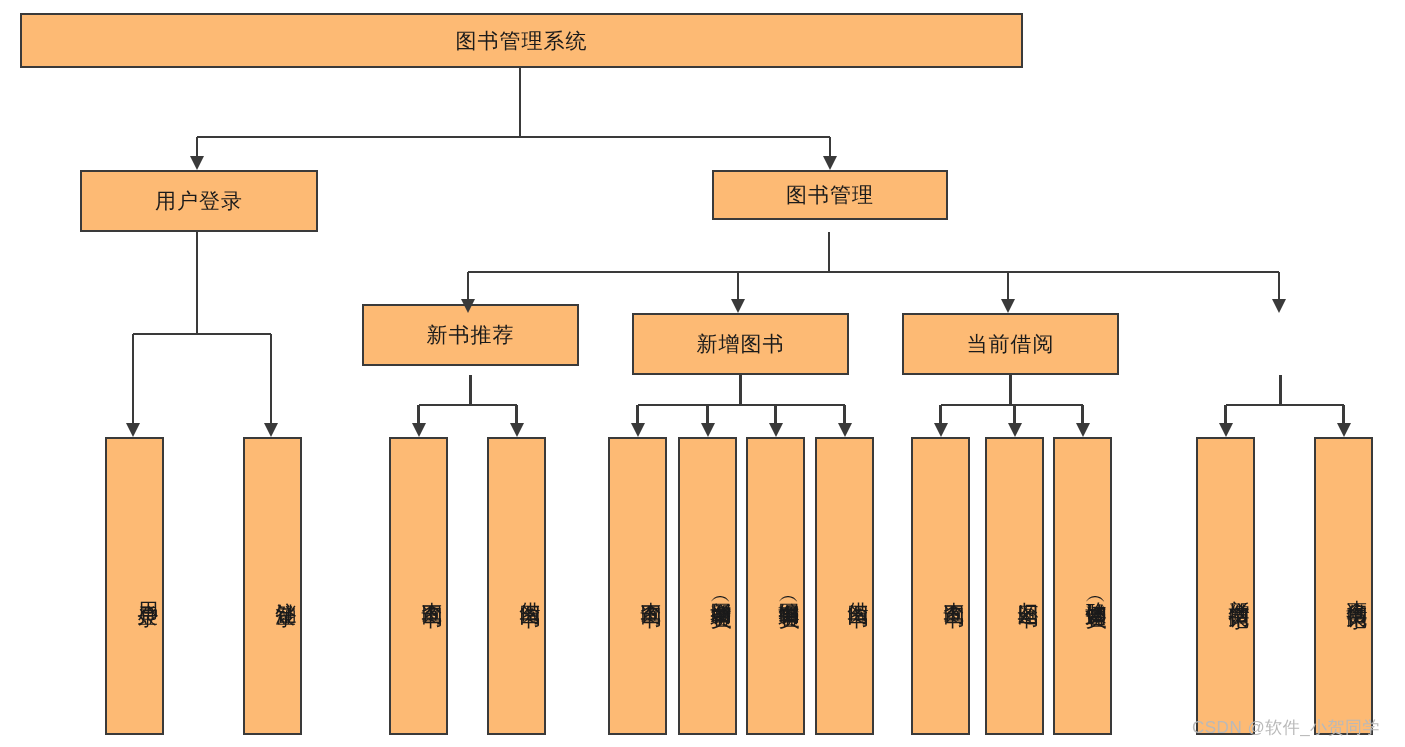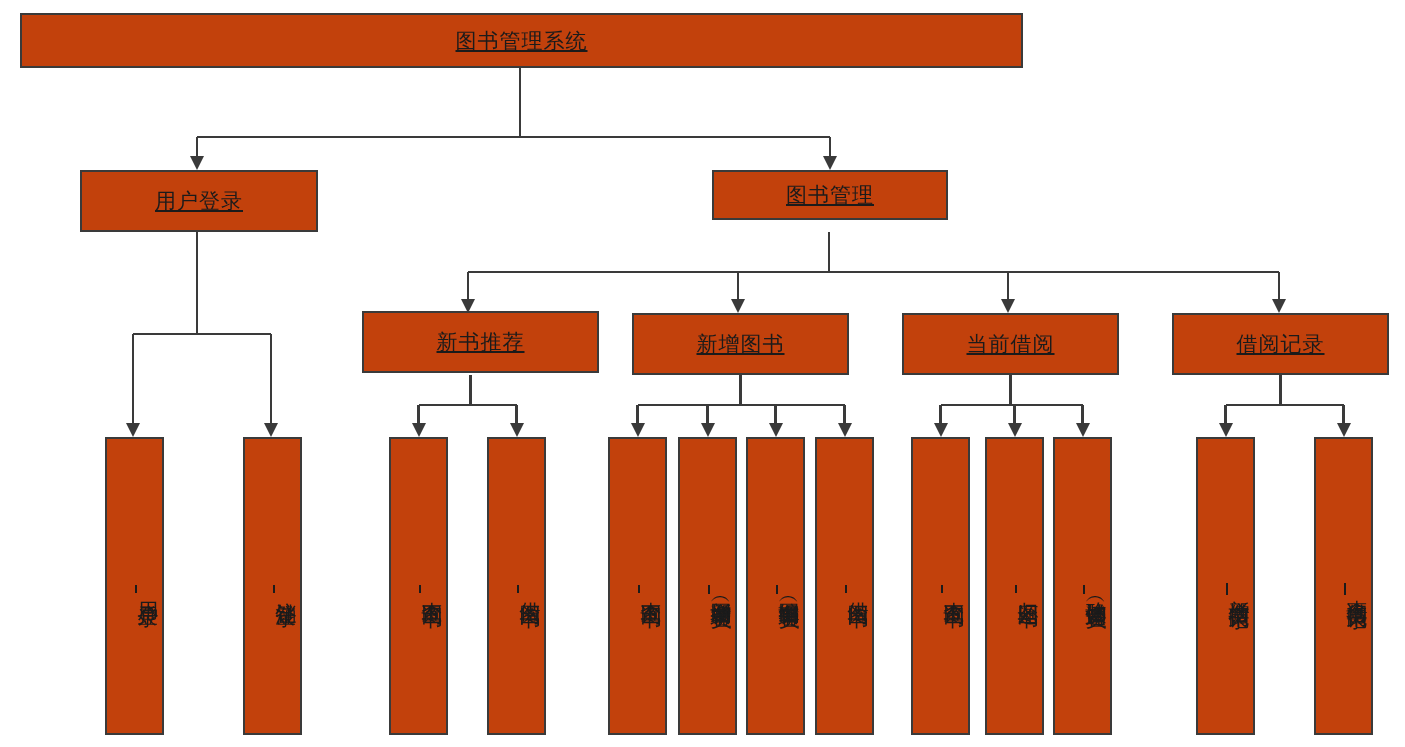--- a/index.html
+++ b/index.html
@@ -15,26 +15,25 @@
     width: 1405px;
     height: 747px;
     background: #ffffff;
     overflow: hidden;
   }
   
   .node {
     position: absolute;
     box-sizing: border-box;
     border: 2.5px solid #3a3a3a;
-    background: #c2410c;
+    background: #fdba74;
     display: flex;
     align-items: center;
     justify-content: center;
     color: #1b1b1b;
-    text-decoration: underline;
   }
   .node.horiz {
     font-size: 21px;
     letter-spacing: 1px;
     line-height: 1.1;
   }
   .node.root {
     font-size: 21px;
   }
   .node.vert {
@@ -88,31 +87,28 @@
     <span>图书管理系统</span>
   </div>
 
   <div class="node horiz" id="n-l2-0" style="left: 80px; top: 170px; width: 238px; height: 62px;">
     <span>用户登录</span>
   </div>
   <div class="node horiz" id="n-l2-1" style="left: 712px; top: 170px; width: 236px; height: 50px;">
     <span>图书管理</span>
   </div>
 
-  <div class="node horiz" id="n-l3-0" style="left: 362px; top: 311px; width: 237px; height: 62px;">
+  <div class="node horiz" id="n-l3-0" style="left: 362px; top: 304px; width: 217px; height: 62px;">
     <span>新书推荐</span>
   </div>
   <div class="node horiz" id="n-l3-1" style="left: 632px; top: 313px; width: 217px; height: 62px;">
     <span>新增图书</span>
   </div>
   <div class="node horiz" id="n-l3-2" style="left: 902px; top: 313px; width: 217px; height: 62px; justify-content: center;">
     <span>当前借阅</span>
-  </div>
-  <div class="node horiz" id="n-l3-3" style="left: 1172px; top: 313px; width: 217px; height: 62px;">
-    <span>借阅记录</span>
   </div>
 
   <div class="node vert" id="n-leaf-0" style="left: 105px; top: 437px; width: 59px; height: 298px;">
     <span class="vtext">用户登录</span>
   </div>
   <div class="node vert" id="n-leaf-1" style="left: 243px; top: 437px; width: 59px; height: 298px;">
     <span class="vtext">注销登录</span>
   </div>
   <div class="node vert" id="n-leaf-2" style="left: 389px; top: 437px; width: 59px; height: 298px;">
     <span class="vtext">查询图书</span>
@@ -196,14 +192,15 @@
       <div class="vline" style="left: 1081.25px; top: 405px; height: 18px;"></div>
       <div class="arrow" style="left: 1075.5px; top: 423px;"></div>
       <div class="vline" style="left: 1279.25px; top: 375px; height: 30px;"></div>
       <div class="hline" style="left: 1225.5px; top: 403.75px; width: 118px;"></div>
       <div class="vline" style="left: 1224.25px; top: 405px; height: 18px;"></div>
       <div class="arrow" style="left: 1218.5px; top: 423px;"></div>
       <div class="vline" style="left: 1342.25px; top: 405px; height: 18px;"></div>
       <div class="arrow" style="left: 1336.5px; top: 423px;"></div>
     </div>
 
+  <div id="watermark" style="left: 1192px; top: 716px;">CSDN @软件_小贺同学</div>
 
 </div>
 
 </body></html>

